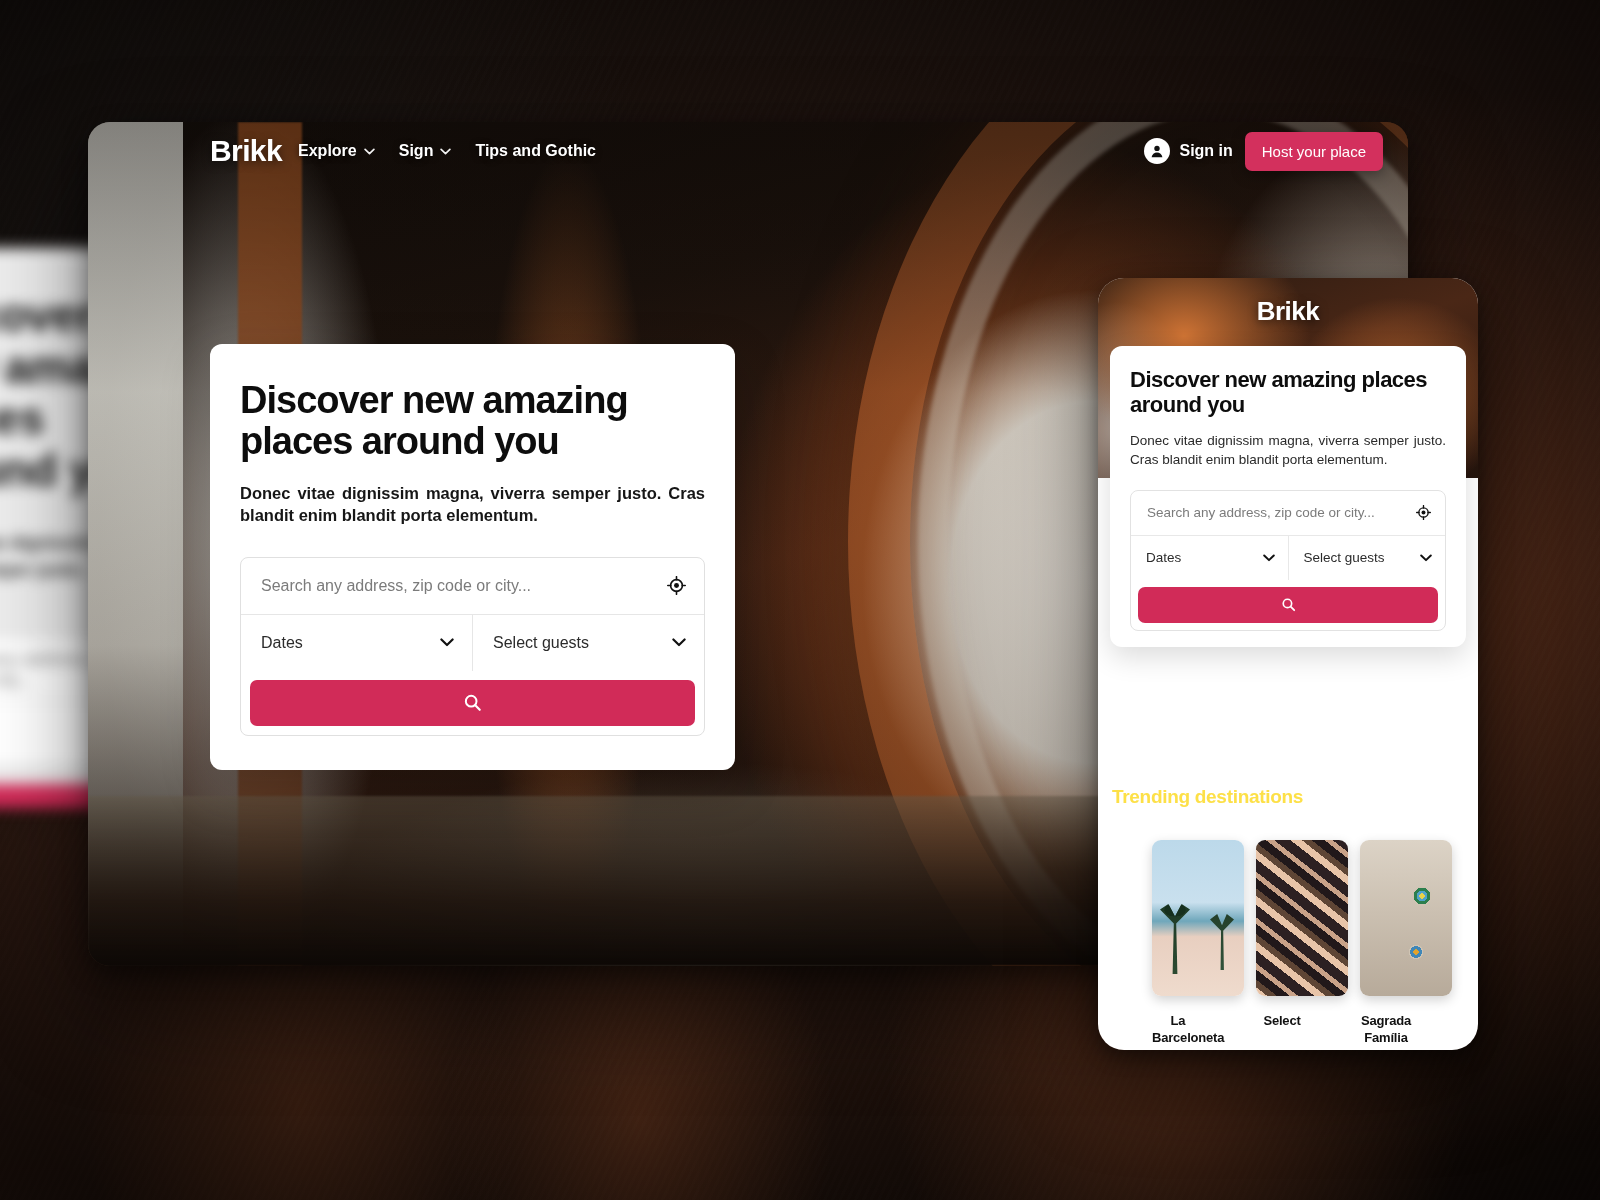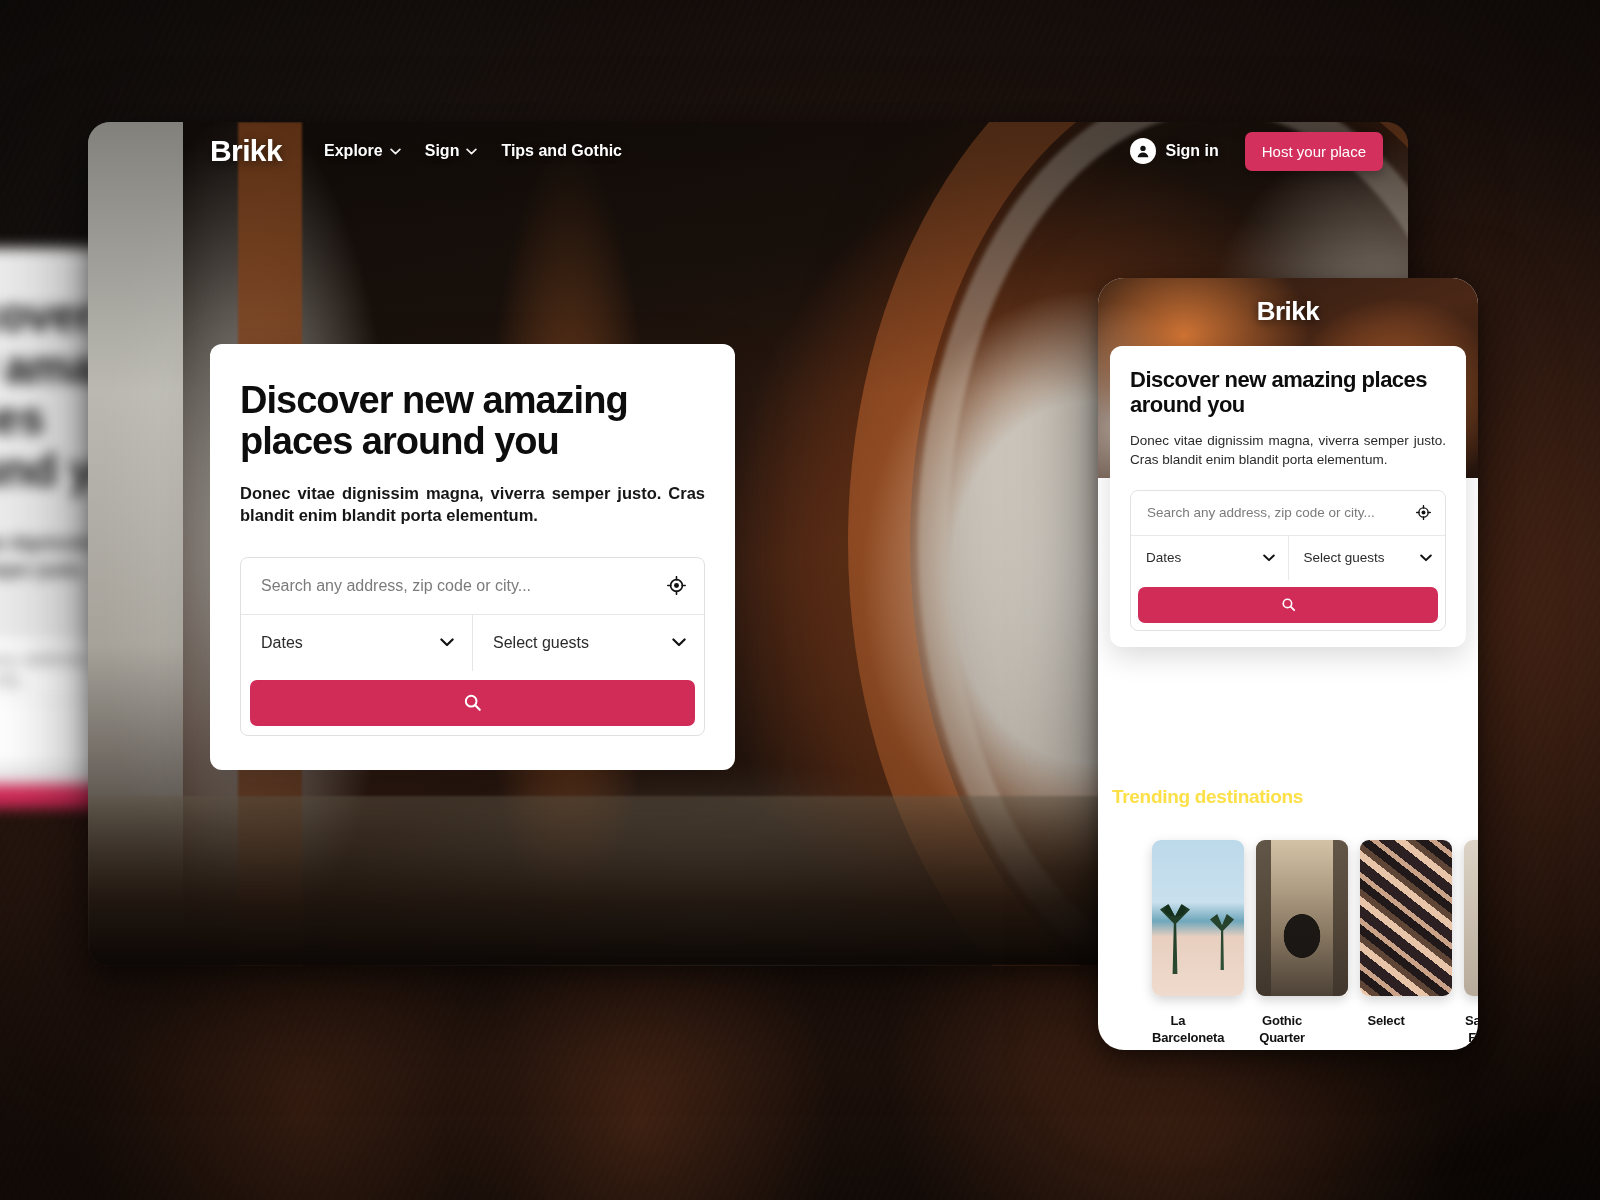--- a/index.html
+++ b/index.html
@@ -124,34 +124,34 @@
   
   .navbar {
     position: absolute; left: 0; top: 0; width: 100%; height: 58px;
     display: flex; align-items: center; padding: 0 0 0 122px; gap: 0;
     z-index: 5;
   }
   .brand {
     color: #fff; font-size: 30px; font-weight: 800; letter-spacing: -.6px;
     text-shadow: 0 2px 10px rgba(0,0,0,.55);
   }
-  .nav-links { display: flex; align-items: center; gap: 24px; margin-left: 42px; }
+  .nav-links { display: flex; align-items: center; gap: 24px; margin-left: 16px; }
   .nav-link {
     display: flex; align-items: center; gap: 7px;
     color: #fff; font-size: 16px; font-weight: 700;
     text-shadow: 0 1px 6px rgba(0,0,0,.7);
     cursor: pointer;
   }
   .chev { width: 11px; height: 7px; flex: none; opacity: .95; }
   .nav-right { margin-left: auto; display: flex; align-items: center; padding-right: 25px; position: relative; }
   .signin {
     display: flex; align-items: center; gap: 9px;
     color: #fff; font-size: 16px; font-weight: 600;
     text-shadow: 0 1px 6px rgba(0,0,0,.65);
-    cursor: pointer; margin-right: 26px;
+    cursor: pointer; margin-right: 12px;
   }
   .avatar-ic {
     width: 26px; height: 26px; border-radius: 50%; background: #fff;
     display: flex; align-items: center; justify-content: center; flex: none;
   }
   .host-btn {
     background: #d3305d; color: #fff; font-size: 15px; font-weight: 400;
     border: none; border-radius: 7px; padding: 11px 17px; cursor: pointer;
     box-shadow: 0 4px 14px rgba(0,0,0,.35);
     position: relative; z-index: 2;
@@ -447,26 +447,20 @@
 
   <div class="m-trend">
     <div class="m-trend-title">Trending destinations</div>
     <div class="m-cards">
 
       <div class="m-dcard">
         <div class="m-thumb th-beach"></div>
         <div class="m-dlabel">La Barceloneta</div>
       </div>
 
-      <div class="m-dcard">
-        <div class="m-thumb">
-          <div class="th-gothic-art"></div>
-        </div>
-        <div class="m-dlabel">Gothic Quarter</div>
-      </div>
 
       <div class="m-dcard">
         <div class="m-thumb">
           <div class="th-sants-art"></div>
         </div>
         <div class="m-dlabel">Select</div>
       </div>
 
       <div class="m-dcard">
         <div class="m-thumb">

